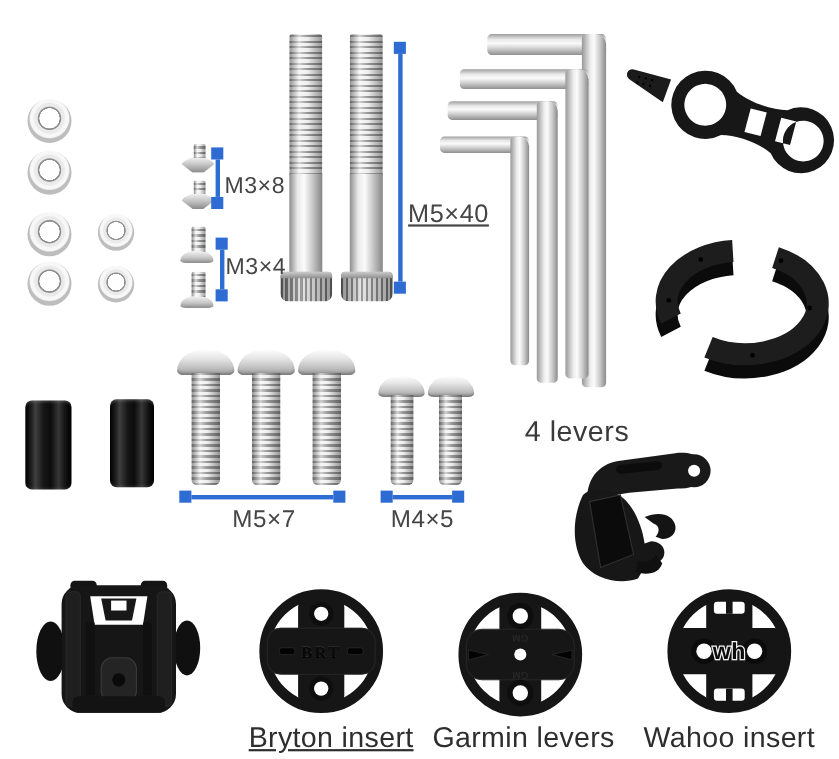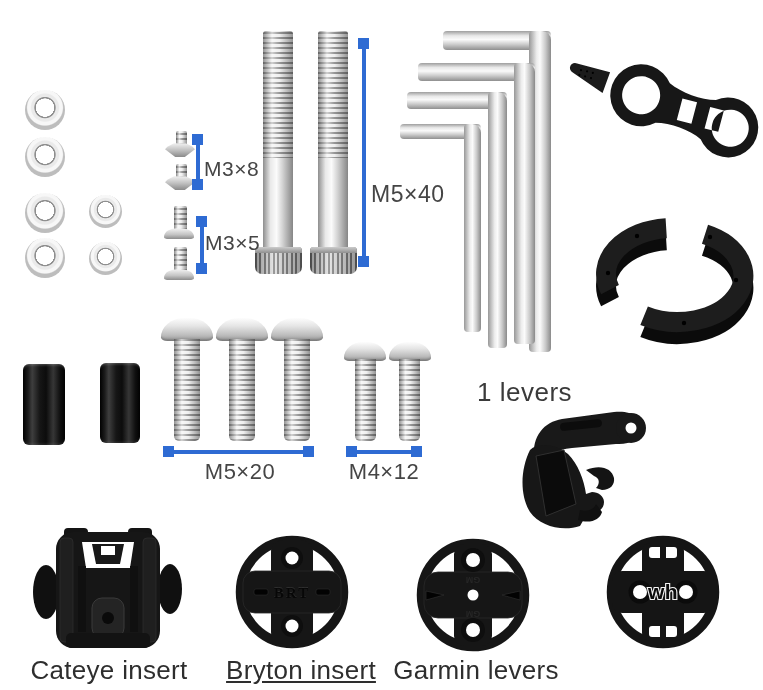--- a/index.html
+++ b/index.html
@@ -188,26 +188,26 @@
       <div class="bar"></div>
       <div class="sq"></div>
   </div>
   <div class="hdim" style="left:346px;top:446px;width:76px;">
     <div class="sq"></div>
       <div class="bar"></div>
       <div class="sq"></div>
   </div>
 
   <div class="dimlabel" style="left:204px;top:157px;font-size:21px;">M3×8</div>
-  <div class="dimlabel" style="left:205px;top:231px;font-size:21px;">M3×5</div>
-  <div class="dimlabel" style="left:371px;top:181px;font-size:23px;">M5×40</div>
-  <div class="dimlabel center-label" style="left:240px;top:459px;font-size:22px;">M5×20</div>
-  <div class="dimlabel center-label" style="left:384px;top:459px;font-size:22px;">M4×12</div>
-
-  <div class="dimlabel" style="left:477px;top:377px;font-size:26px;color:#3a3a3a;">1 levers</div>
+  <div class="dimlabel" style="left:205px;top:231px;font-size:21px;">M3×4</div>
+  <div class="dimlabel" style="left:371px;top:181px;font-size:23px;text-decoration:underline;">M5×40</div>
+  <div class="dimlabel center-label" style="left:240px;top:459px;font-size:22px;">M5×7</div>
+  <div class="dimlabel center-label" style="left:384px;top:459px;font-size:22px;">M4×5</div>
+
+  <div class="dimlabel" style="left:477px;top:377px;font-size:26px;color:#3a3a3a;">4 levers</div>
 
   <svg class="part" style="left:500px;top:392px;" width="150" height="145" viewBox="0 0 150 145">
     <path fill="#191919" d="M34,66 C32,44 44,30 62,27 L114,20 C132,18 142,26 141,36 C140,47 130,53 116,52 L72,56 C56,58 46,62 40,70 Z"></path>
     <circle cx="131" cy="36" r="15" fill="#191919"></circle>
     <circle cx="131" cy="36" r="5.5" fill="#ffffff"></circle>
     <rect x="60" y="29" width="42" height="8" rx="4" fill="#0c0c0c" transform="rotate(-6 81 33)"></rect>
     <path fill="#171717" d="M30,58 C20,78 20,104 30,120 C40,134 62,140 80,134 L88,120 C96,122 104,118 104,110 C104,104 98,100 92,100 L86,102 C84,88 78,72 68,62 C56,52 38,50 30,58 Z"></path>
     <path fill="#141414" d="M86,78 C100,72 112,76 114,86 C115,93 110,98 102,98 L96,96 C100,92 100,86 94,84 Z"></path>
     <polygon points="36,64 64,58 76,112 46,124" fill="#0b0b0b" stroke="#303030" stroke-width="1"></polygon>
     <path fill="#101010" d="M78,128 C90,132 100,128 102,120 L96,112 C94,118 86,120 80,118 Z"></path>
@@ -269,17 +269,17 @@
     <rect x="56" y="12" width="6" height="13" fill="#151515"></rect>
     <rect x="45" y="93" width="28" height="11" rx="3" fill="#ffffff"></rect>
     <rect x="56" y="93" width="6" height="13" fill="#151515"></rect>
     <circle cx="36" cy="59" r="11.5" fill="#0b0b0b"></circle>
     <circle cx="36" cy="59" r="7" fill="#ffffff"></circle>
     <circle cx="82" cy="59" r="11.5" fill="#0b0b0b"></circle>
     <circle cx="82" cy="59" r="7" fill="#ffffff"></circle>
     <text x="59" y="66" text-anchor="middle" font-size="21" font-weight="bold" fill="#0d0d0d" stroke="#f5f5f5" stroke-width="2.2" paint-order="stroke" letter-spacing=".5">wh</text>
   </svg>
 
-  <div class="caption" style="left:109px;top:655px;">Cateye insert</div>
   <div class="caption" style="left:301px;top:655px;text-decoration:underline;">Bryton insert</div>
   <div class="caption" style="left:476px;top:655px;">Garmin levers</div>
+  <div class="caption" style="left:663px;top:655px;">Wahoo insert</div>
 
 </div>
 
 </body></html>

